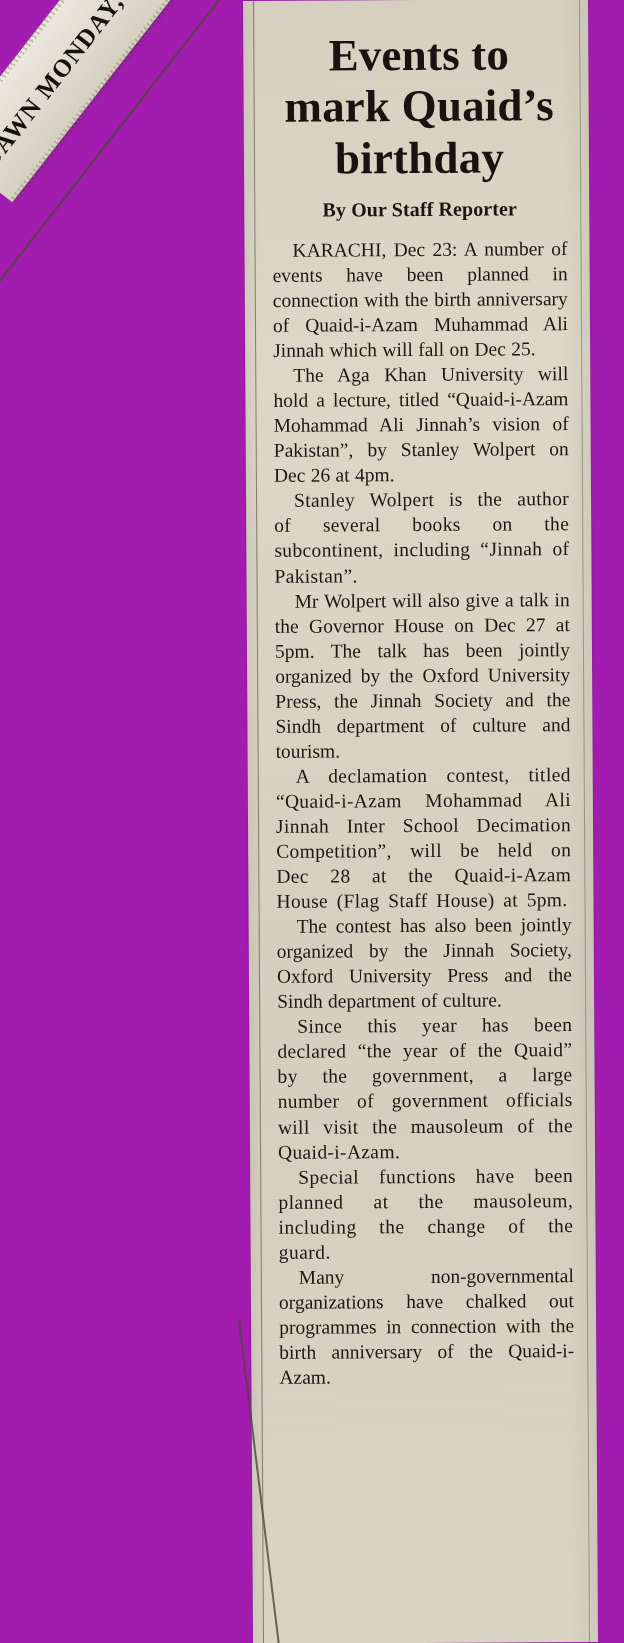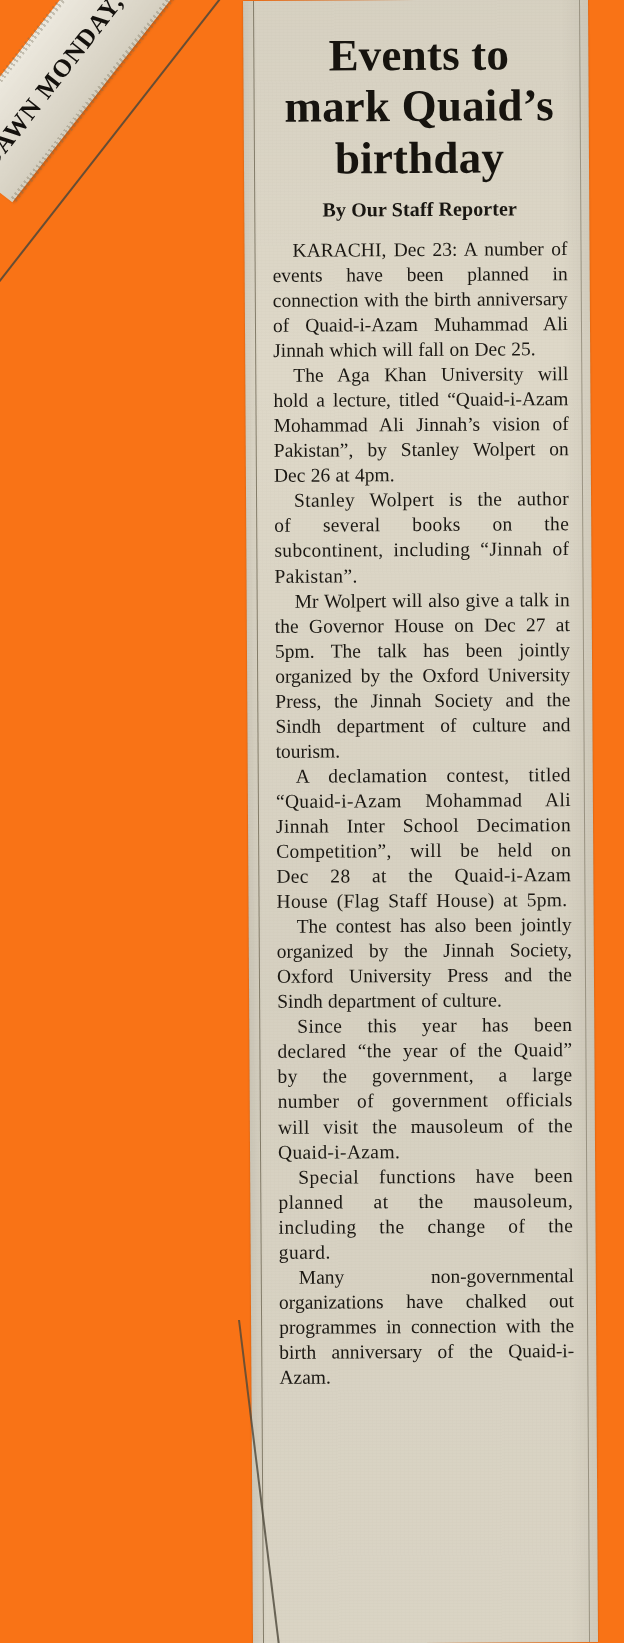--- a/index.html
+++ b/index.html
@@ -5,21 +5,21 @@
   html, body {
     margin: 0;
     padding: 0;
     background: #ffffff;
   }
   #page {
     position: relative;
     width: 624px;
     height: 1643px;
     overflow: hidden;
-    background: #f97316;
+    background: #a21caf;
     font-family: "Liberation Serif", serif;
   }
 
   
   .clipping {
     position: absolute;
     left: 243px;
     top: 0px;
     width: 345px;
     height: 1643px;

